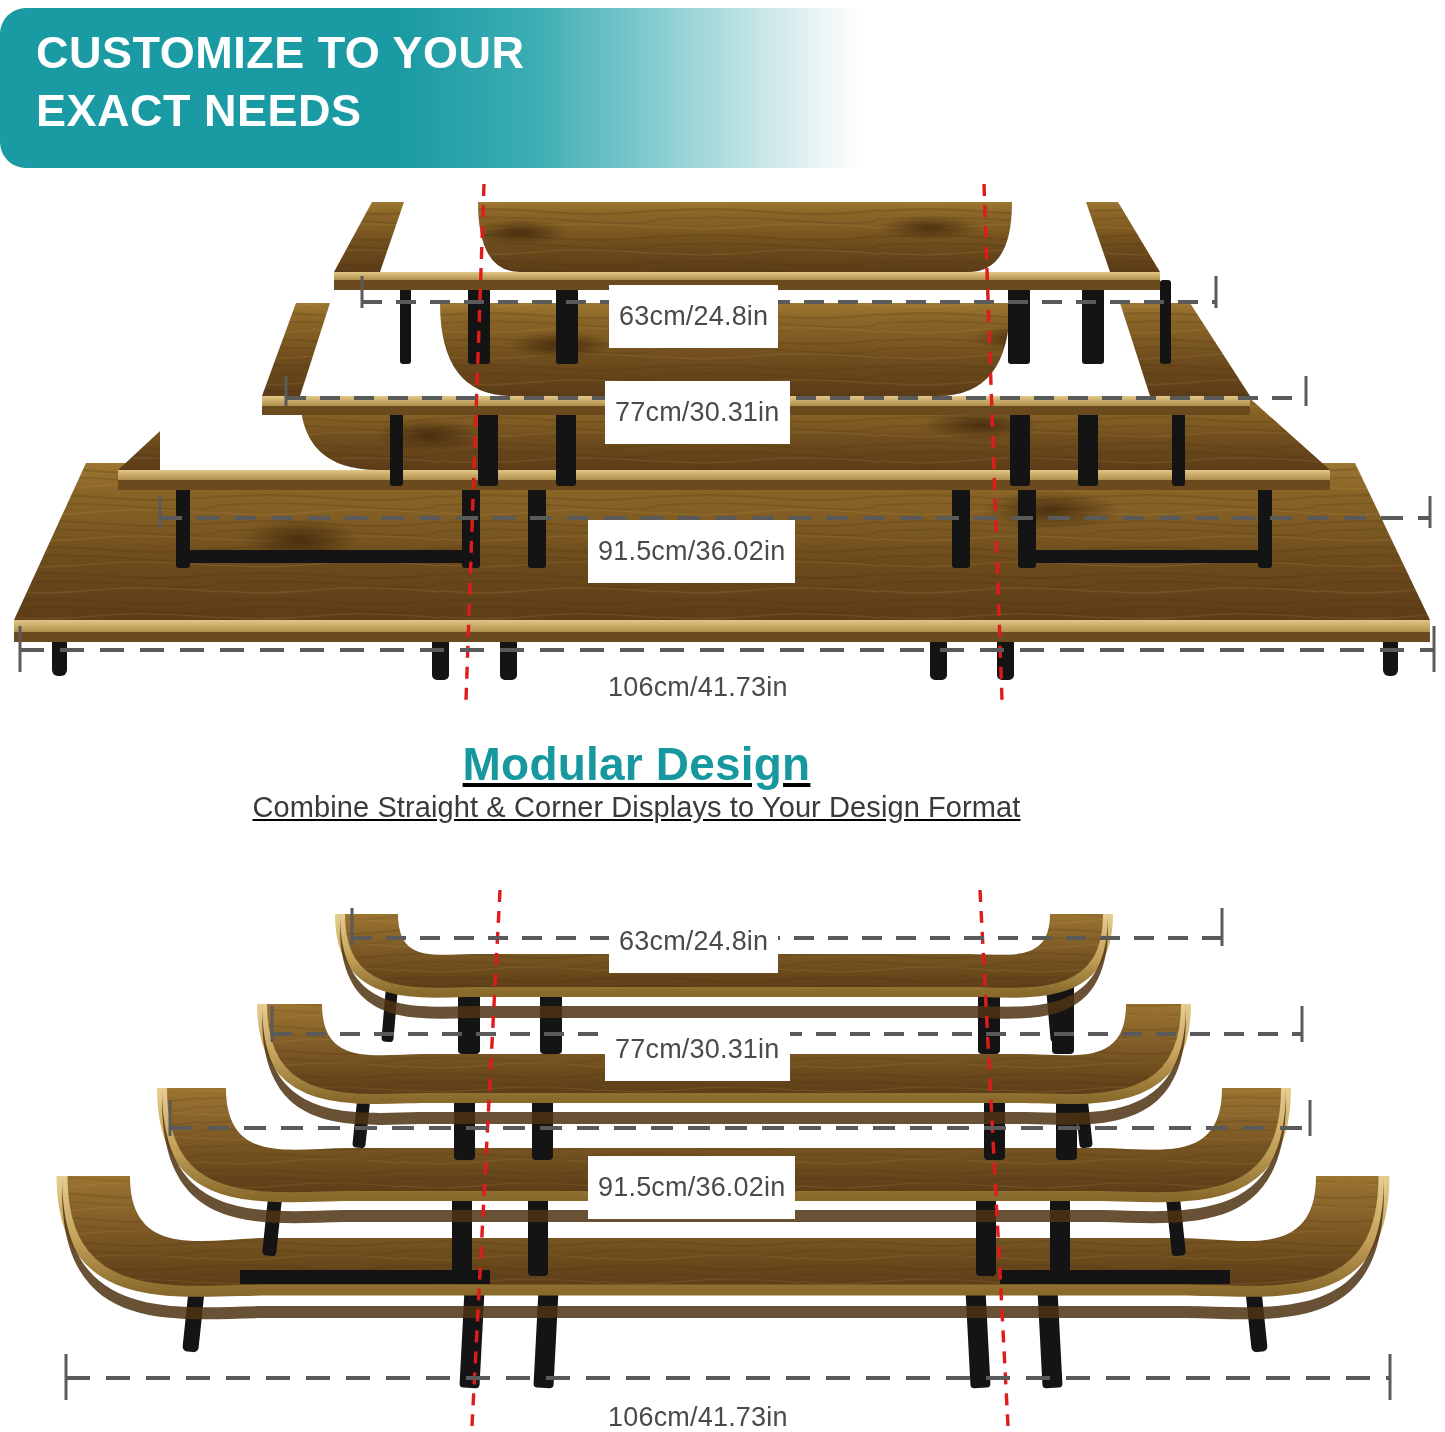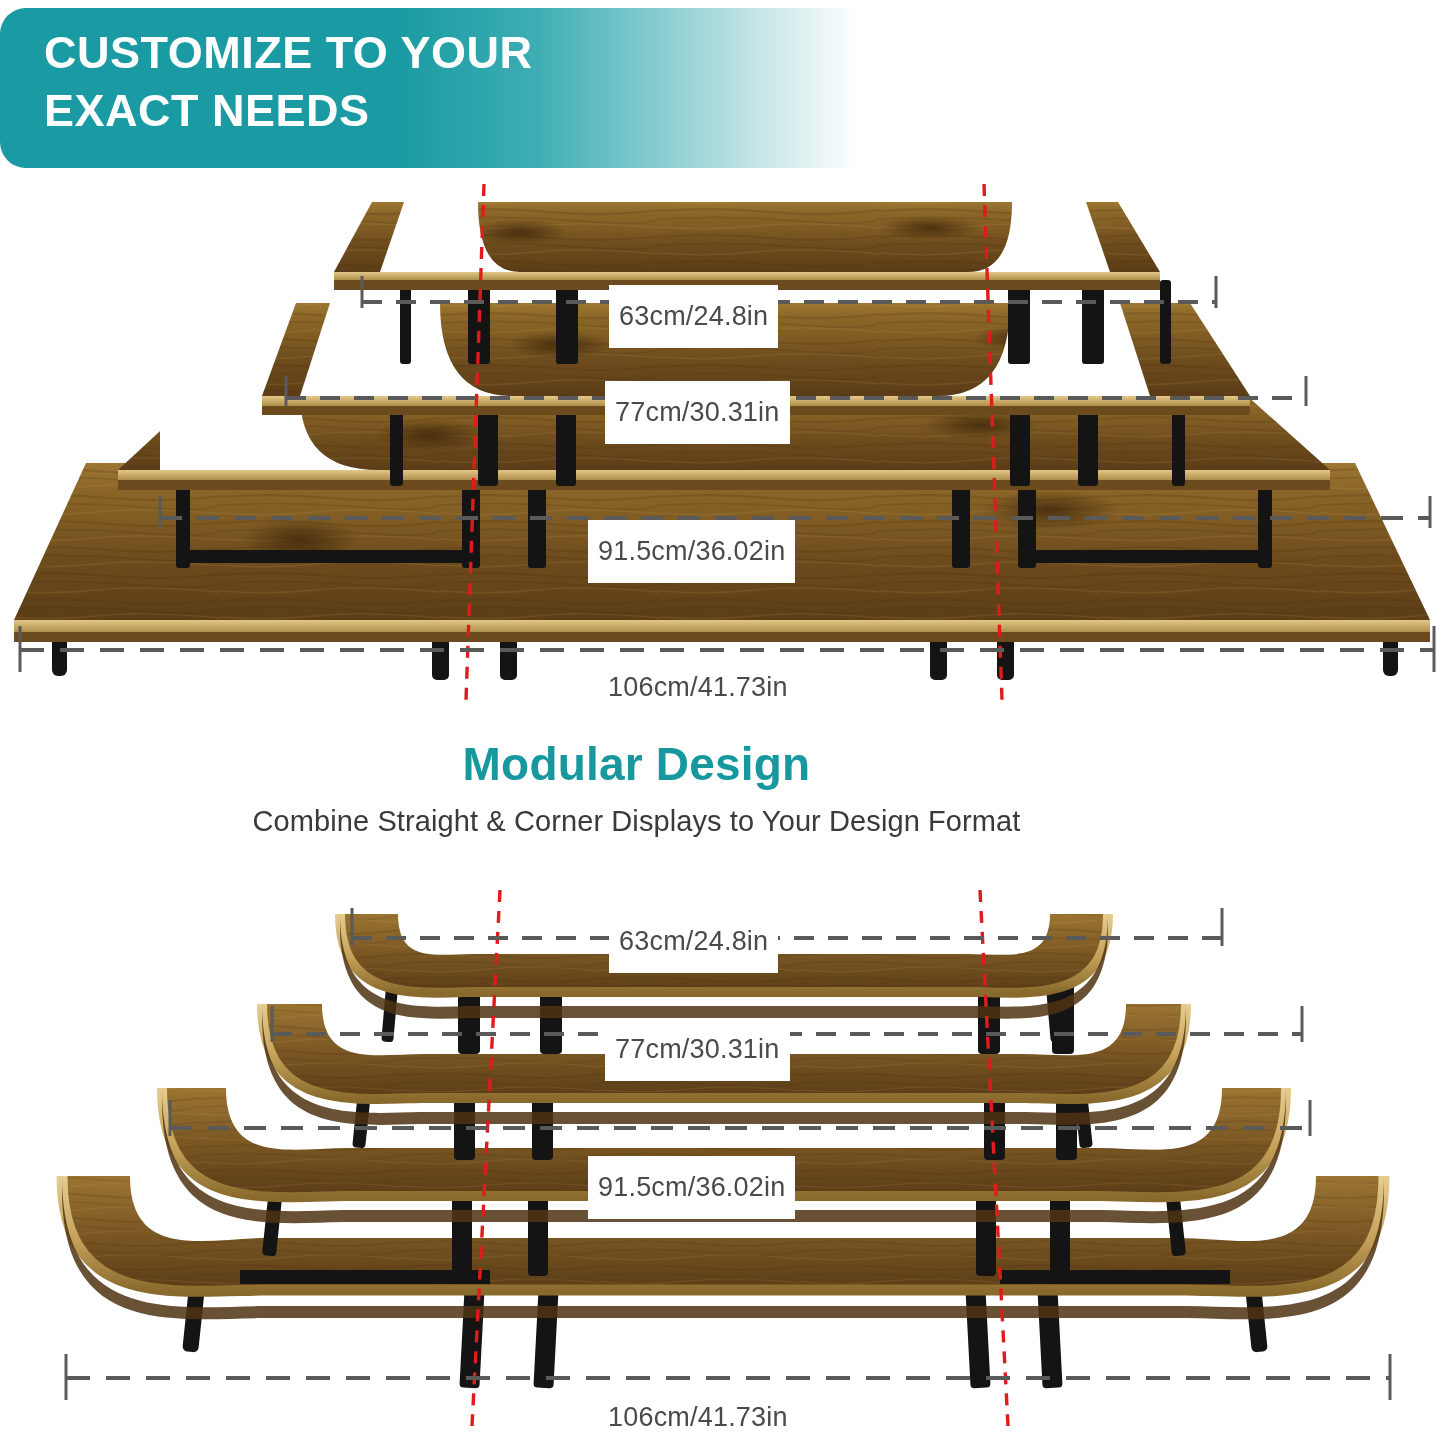--- a/index.html
+++ b/index.html
@@ -24,21 +24,21 @@
     border-bottom-right-radius: 0;
     border-top-left-radius: 26px;
     border-bottom-left-radius: 26px;
     background: linear-gradient(to right,
         #1a9aa2 0%, #1a9aa2 46%, #3badb3 62%,
         #8fd0d3 78%, #cfe9ea 90%, #ffffff 100%);
     overflow: hidden;
   }
   #banner-text {
     position: absolute;
-    left: 44px; top: 16px;
+    left: 36px; top: 16px;
     width: 700px;
     color: #ffffff;
     font-size: 45px;
     font-weight: bold;
     line-height: 1.28;
     letter-spacing: 0.5px;
     white-space: pre-line;
   }
 
   
@@ -57,30 +57,30 @@
     white-space: nowrap;
     font-family: "Liberation Sans", sans-serif;
   }
 
   
   #modular-block {
     position: absolute;
     left: 0; top: 738px;
     width: 1273px;
     text-align: center;
+    text-decoration: underline;
   }
   #modular-title {
     color: #17989f;
     font-size: 46px;
     font-weight: bold;
     letter-spacing: 0.2px;
     line-height: 1.15;
   }
   #modular-sub {
-    margin-top: 14px;
     color: #3a3a3a;
     font-size: 29px;
     font-weight: 400;
     letter-spacing: 0.1px;
   }
 </style>
 </head>
 <body>
 
 <div id="page">

